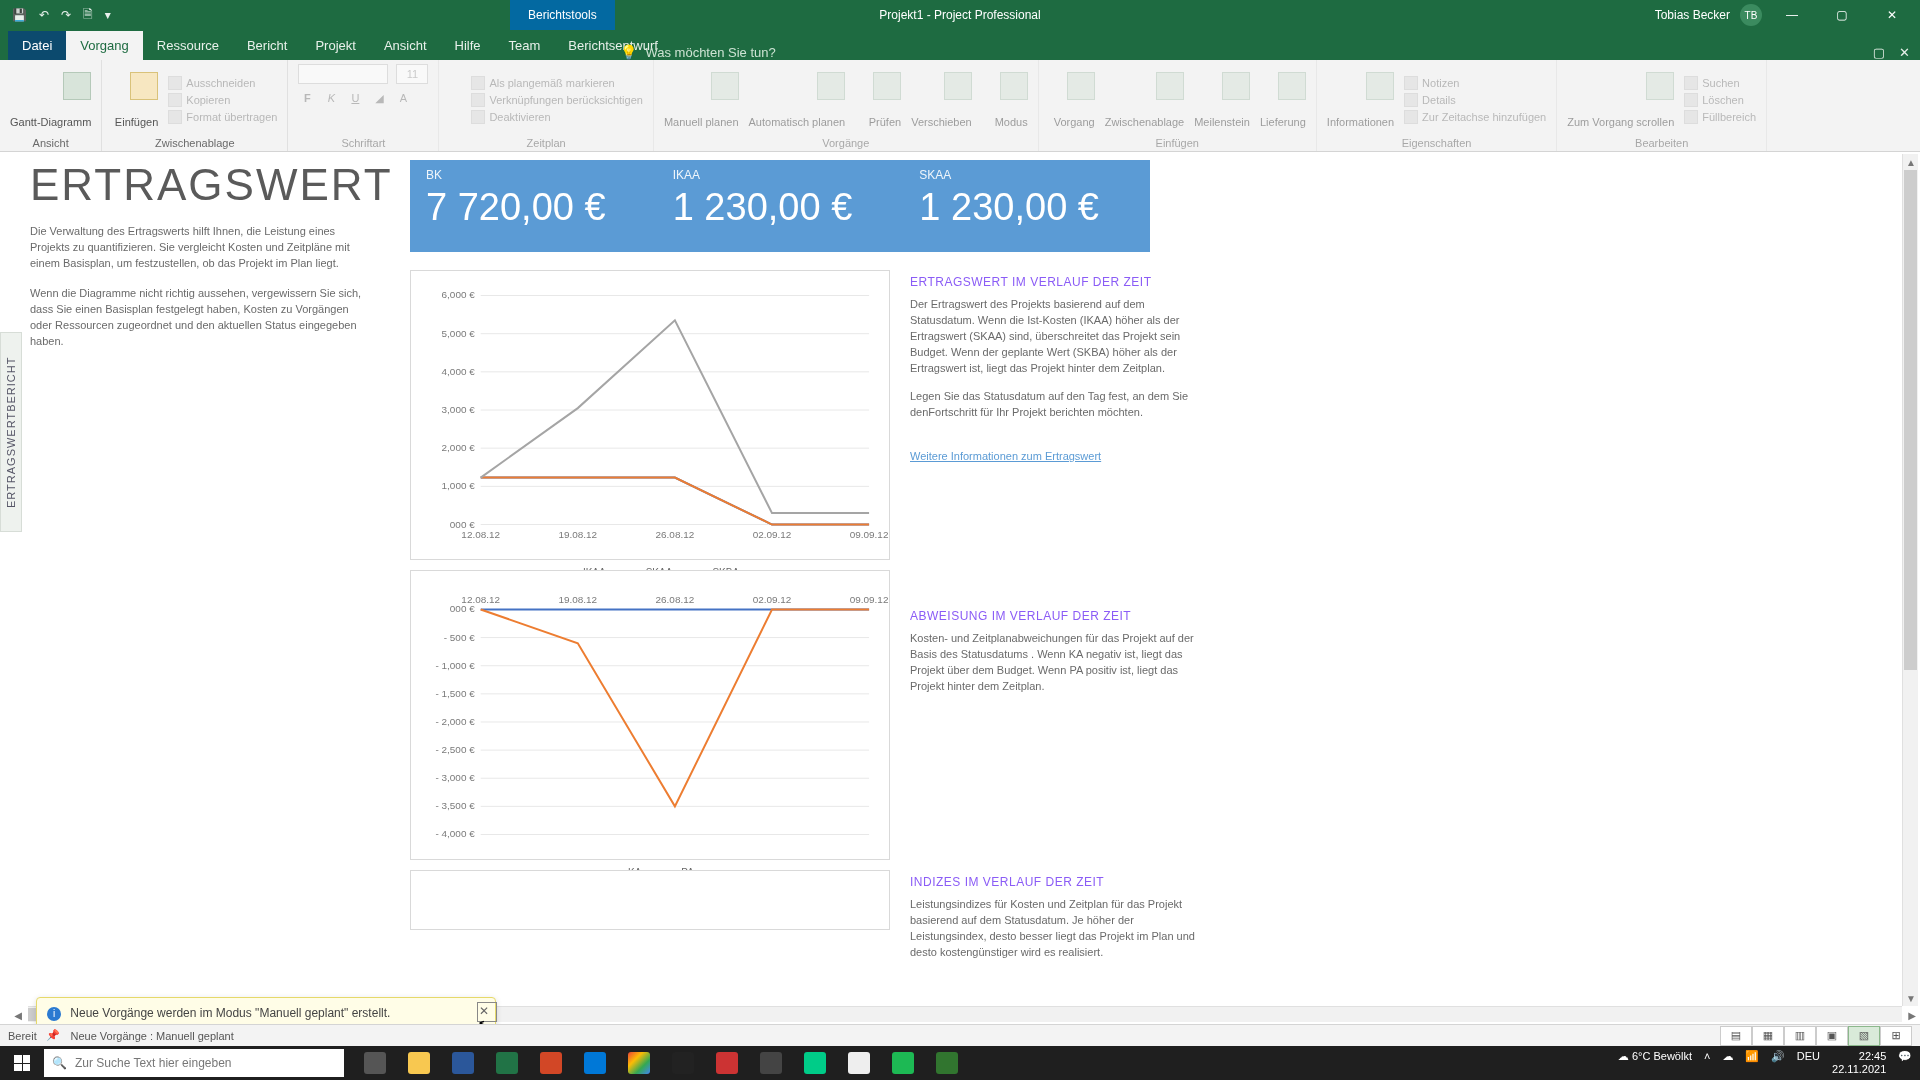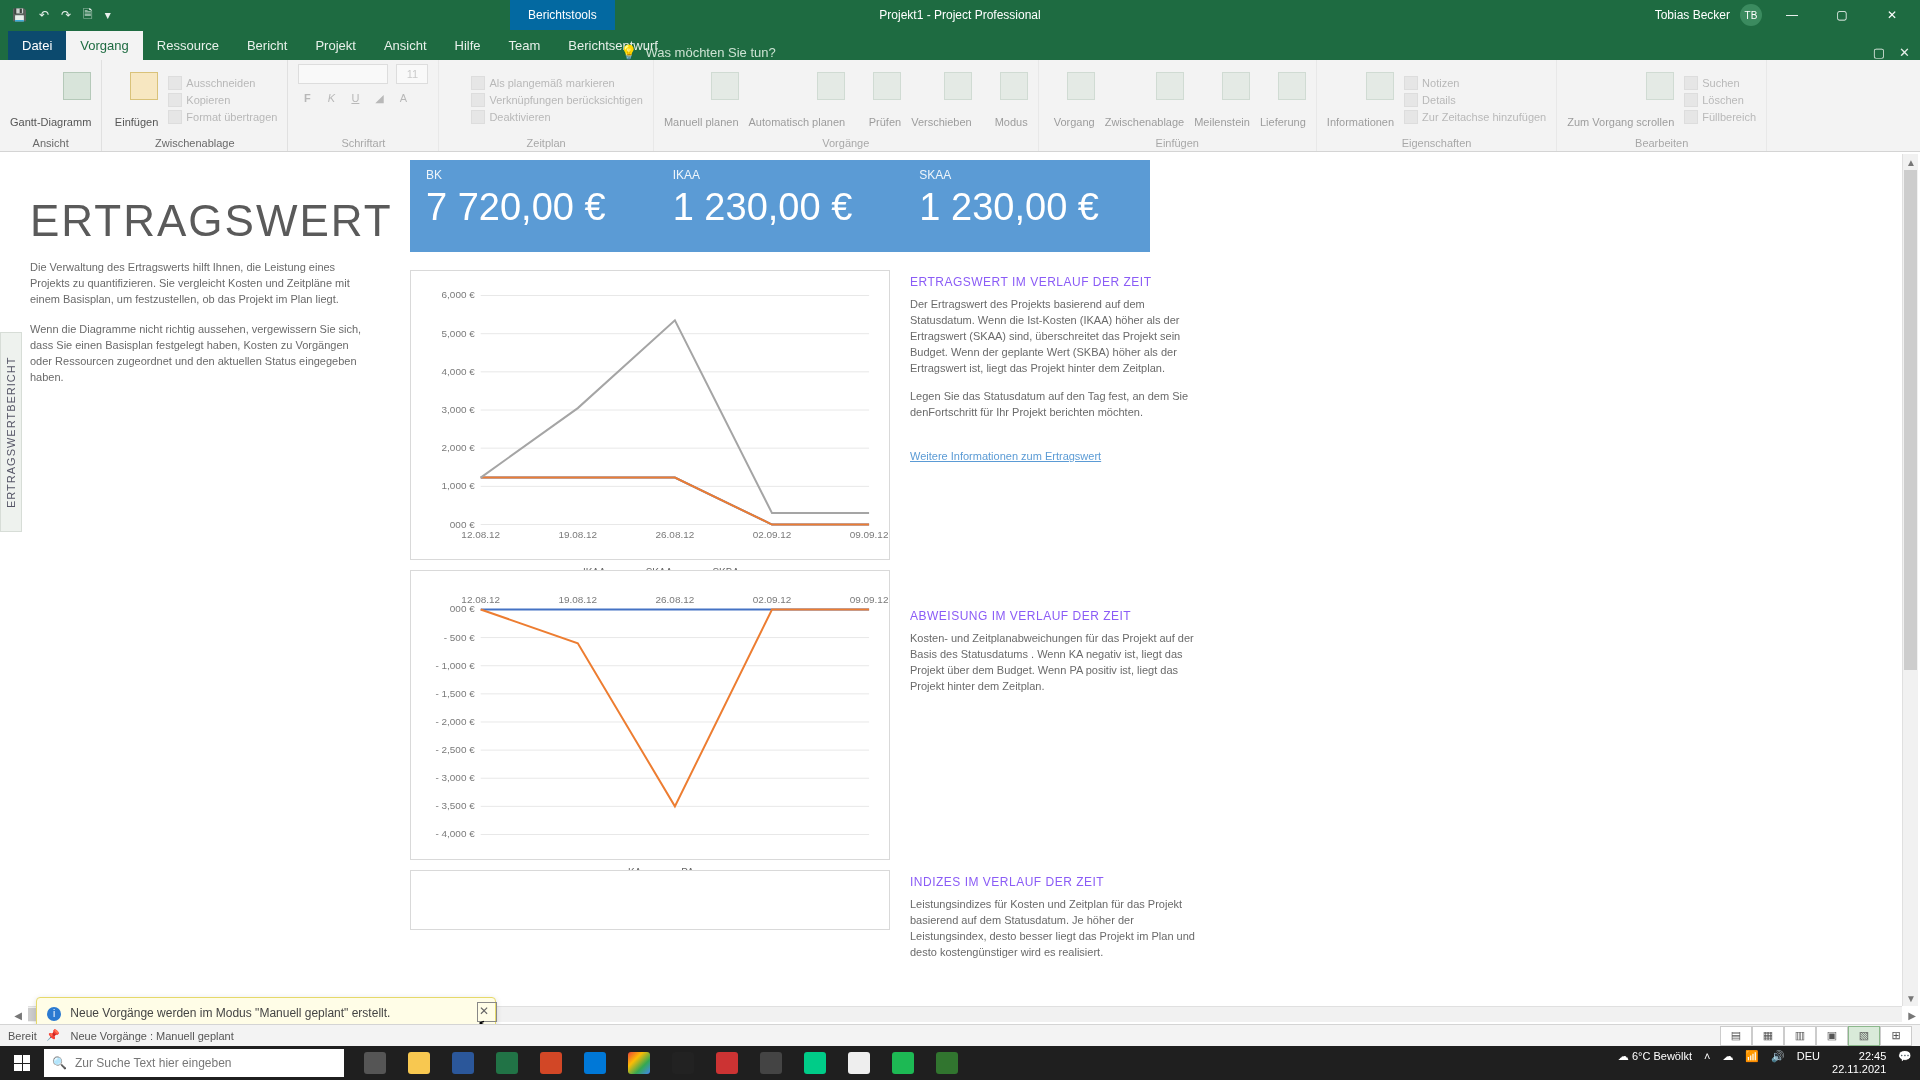--- a/index.html
+++ b/index.html
@@ -39,21 +39,21 @@
 .ribbon .fmtbtns { display: flex; gap: 6px; margin-top: 4px; }
 .ribbon .fmtbtns span { width: 18px; text-align: center; color: #888; cursor: pointer; }
 .ribbon .disabled { opacity: 0.55; }
 
 
 .content-wrap { position: absolute; top: 152px; left: 0; right: 0; bottom: 30px; background: #fff; }
 .side-tab { position: absolute; left: 0; top: 180px; width: 22px; height: 200px; background: #eef2ee; border: 1px solid #d7ddd7; writing-mode: vertical-rl; transform: rotate(180deg); font-size: 11px; display: flex; align-items: center; justify-content: center; color: #556; letter-spacing: 1px; }
 
 .report { position: absolute; left: 30px; top: 8px; right: 20px; bottom: 12px; background: #fff; }
 
-.report-title { font-size: 44px; font-weight: 300; letter-spacing: 2px; color: #5a5a5a; margin-bottom: 14px; margin-top: 36px; }
+.report-title { font-size: 44px; font-weight: 300; letter-spacing: 2px; color: #5a5a5a; margin-bottom: 14px; }
 .report-desc { font-size: 11px; color: #6a6a6a; max-width: 340px; line-height: 1.45; margin-bottom: 14px; }
 
 .kpi-bar { position: absolute; left: 380px; top: 0; width: 740px; height: 92px; background: #5b9bd5; color: #fff; display: flex; }
 .kpi { flex: 1; padding: 8px 16px; }
 .kpi .kpi-label { font-size: 12px; opacity: 0.9; }
 .kpi .kpi-value { font-size: 38px; font-weight: 300; margin-top: 4px; }
 
 .chart { position: absolute; border: 1px solid #d9d9d9; background: #fff; }
 .chart1 { left: 380px; top: 110px; width: 480px; height: 290px; }
 .chart2 { left: 380px; top: 410px; width: 480px; height: 290px; }

